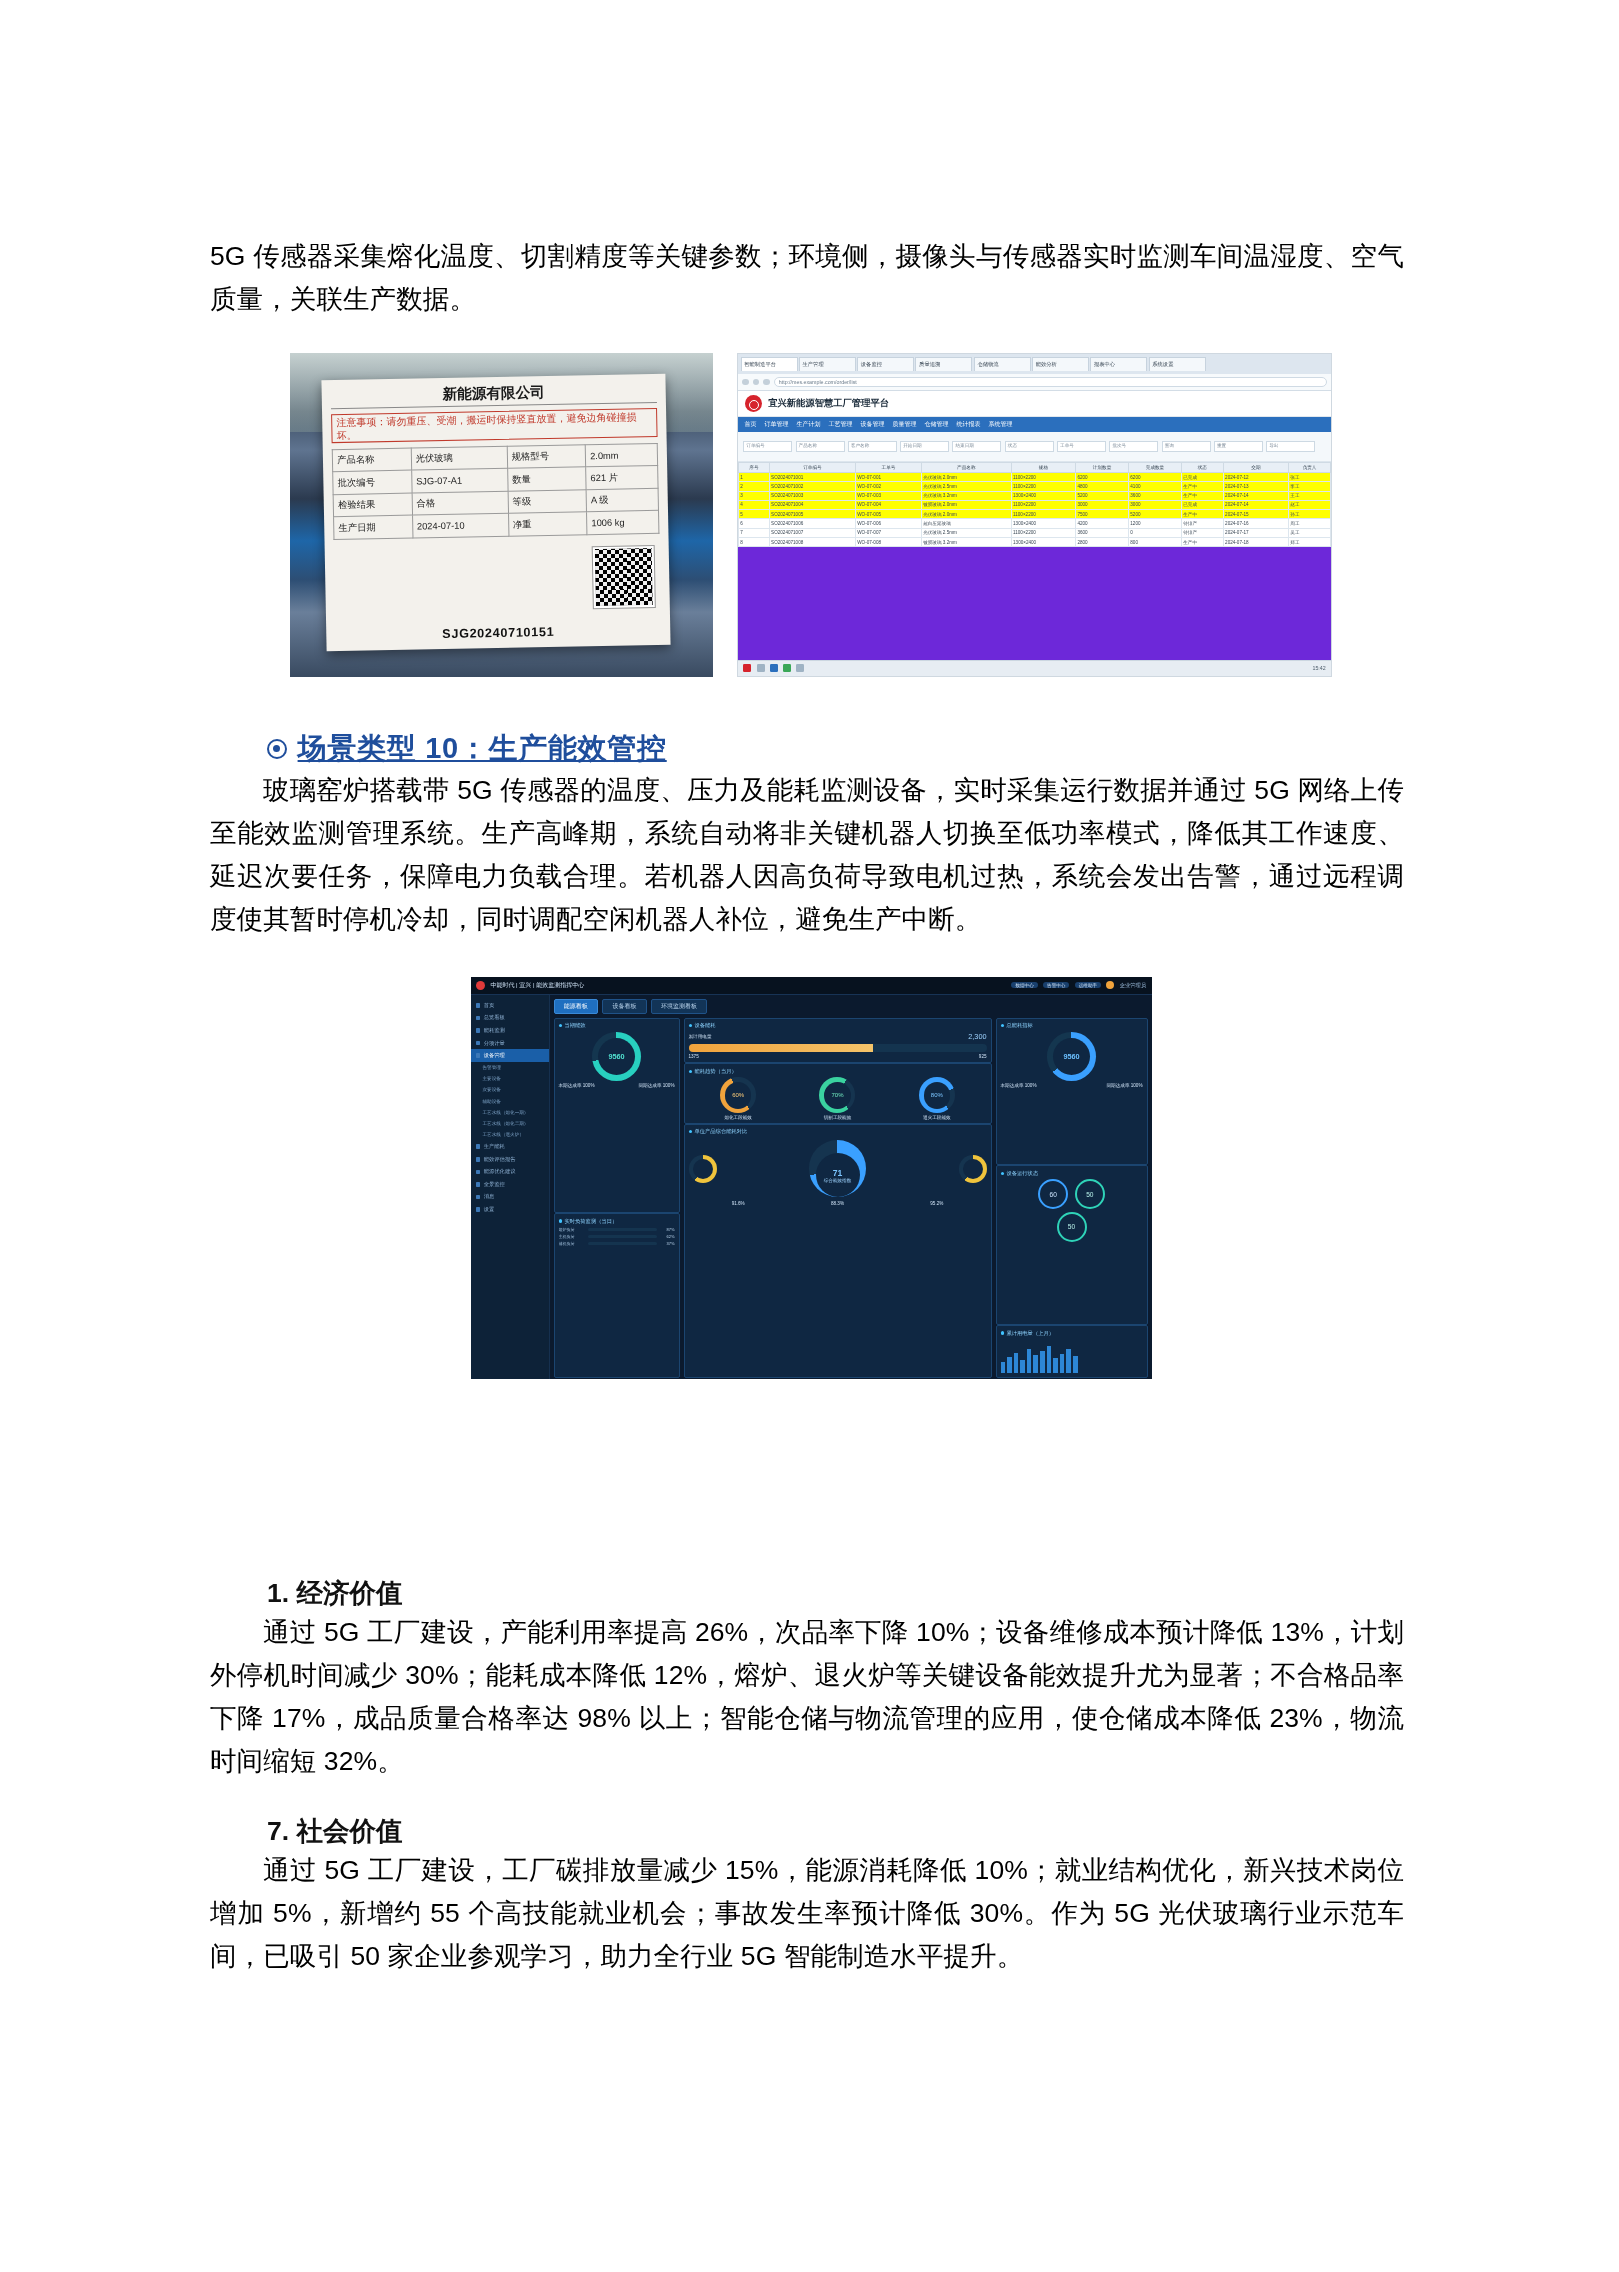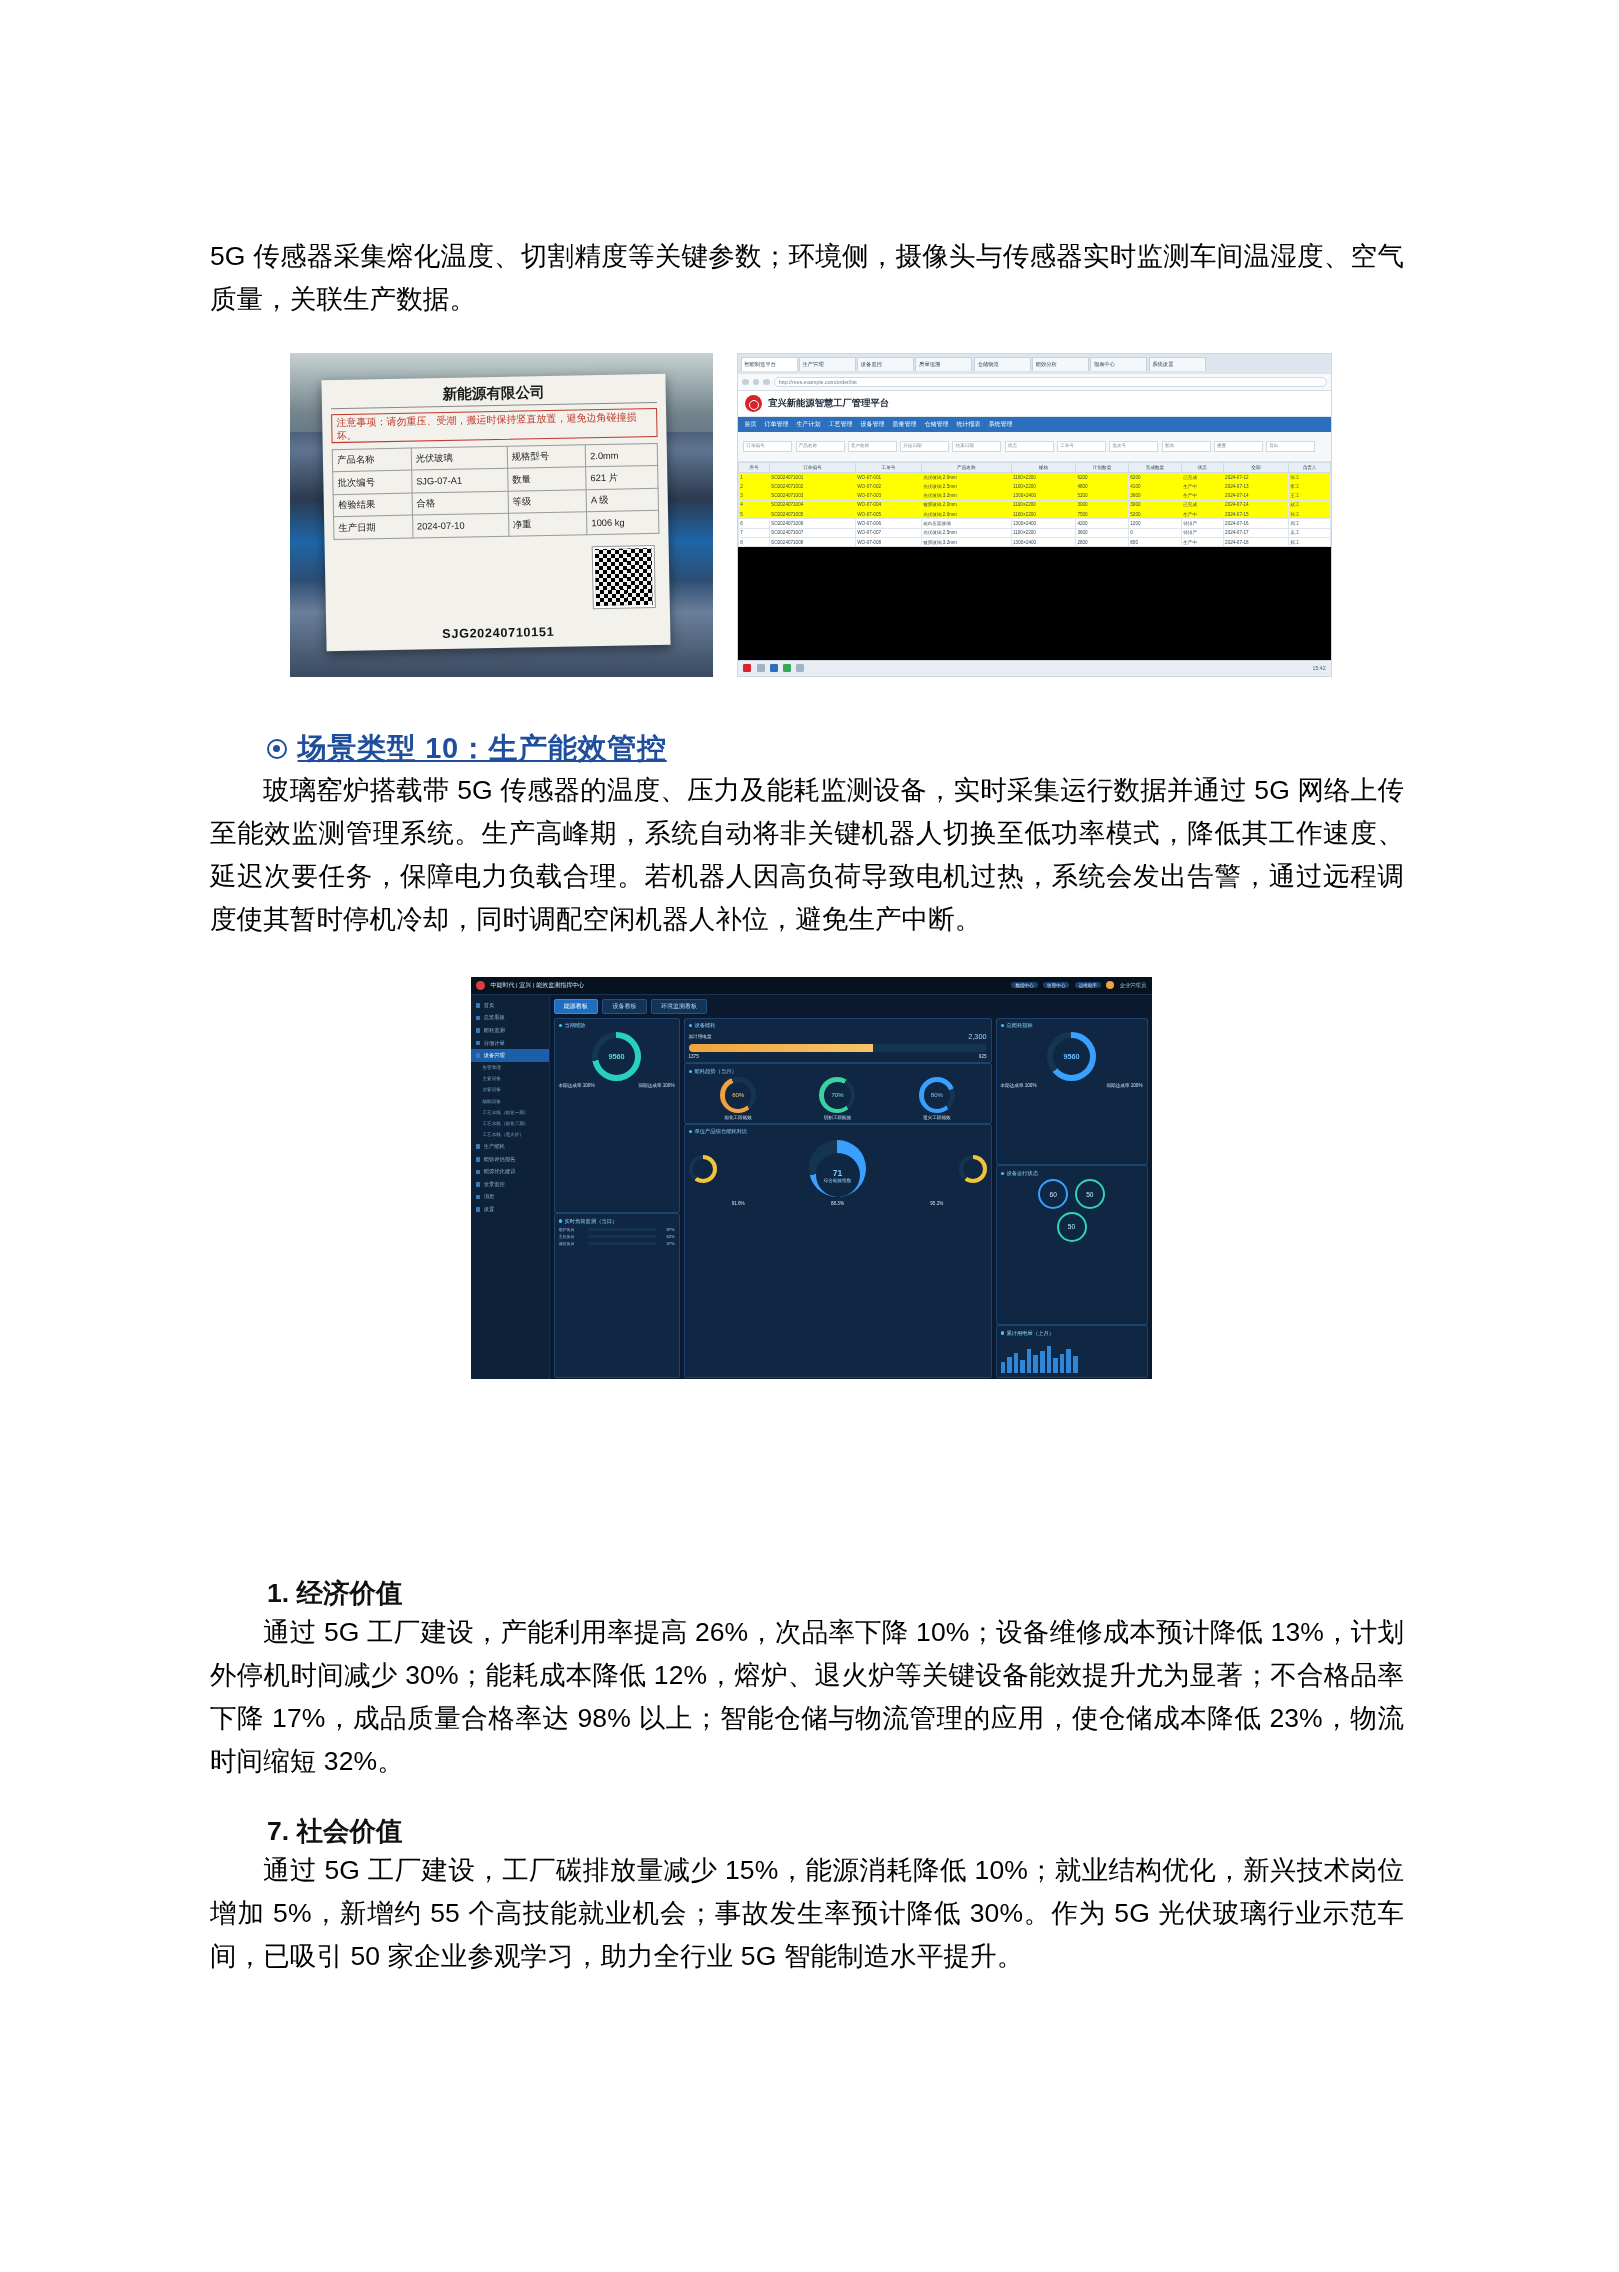--- a/index.html
+++ b/index.html
@@ -114,21 +114,21 @@
     font-size: 12.6px;
     font-weight: bold;
     letter-spacing: 0.7px;
     color: #111;
   }
 
   
   .browser {
     width: 595px;
     height: 324px;
-    background: #000000;
+    background: #6d28d9;
     overflow: hidden;
     position: relative;
     border: 0.7px solid #cfd8e0;
   }
   .browser .b-tabs {
     height: 20px;
     background: #dde6ef;
     display: flex;
     align-items: center;
     gap: 1.3px;

